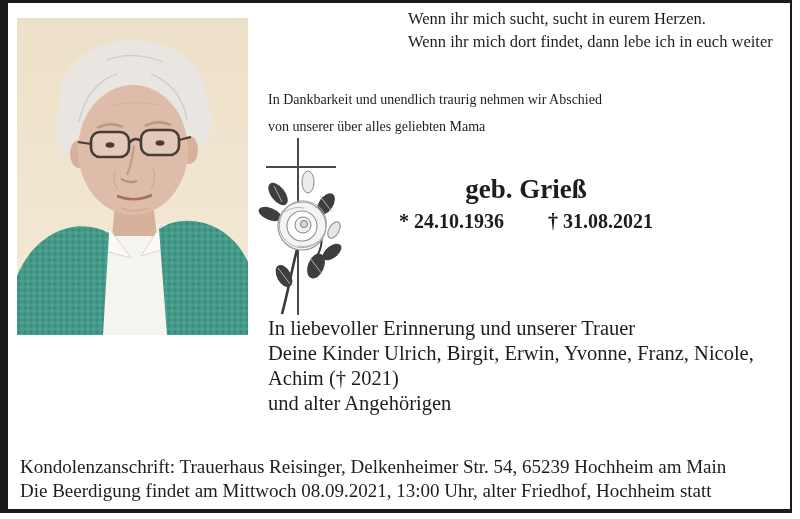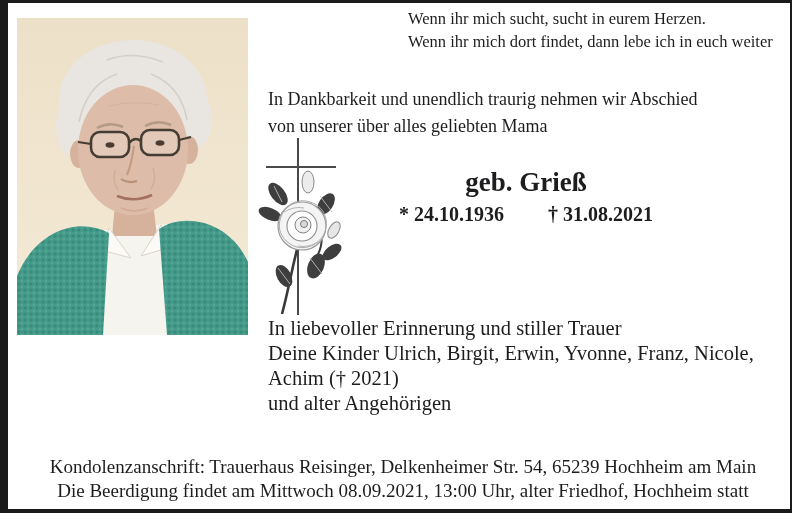--- a/index.html
+++ b/index.html
@@ -9,30 +9,30 @@
   }
   .frame{
     position:absolute;left:0;top:0;width:792px;height:513px;box-sizing:border-box;
     border-style:solid;border-color:#1a1a1a;border-width:3px 2px 4px 8px;
     pointer-events:none;
   }
   .photo{position:absolute;left:17px;top:18px;width:231px;height:317px;}
   .photo svg{display:block;width:100%;height:100%;}
   .quote{position:absolute;left:408px;top:8px;width:364px;font-size:16.5px;line-height:22.5px;white-space:nowrap;}
   .quote .attribution{text-align:right;white-space:normal;}
-  .intro{position:absolute;left:268px;top:86px;width:522px;font-size:18px;line-height:27px;}
+  .intro{position:absolute;left:268px;top:86px;width:522px;font-size:14px;line-height:27px;}
   .illustration{position:absolute;left:254px;top:134px;width:108px;height:183px;}
   .illustration svg{display:block;width:100%;height:100%;}
   .namecol{position:absolute;left:330px;top:167px;width:392px;text-align:center;}
   .deceased-name{font-size:44px;font-weight:bold;line-height:50px;letter-spacing:0.5px;}
-  .maiden-name{font-size:27px;font-weight:bold;line-height:30px;}
+  .maiden-name{font-size:27px;font-weight:bold;line-height:30px;margin-top:7px;}
   .dates{font-size:20px;font-weight:bold;line-height:22px;margin-top:6px;}
   .dates .birth{margin-right:44px;}
   .mourners{position:absolute;left:268px;top:316px;width:522px;font-size:20.5px;line-height:25px;}
-  .footer{position:absolute;left:20px;top:455px;width:766px;font-size:19px;line-height:24px;text-align:center;}
+  .footer{position:absolute;left:20px;top:455px;width:766px;font-size:19px;line-height:24px;}
 </style>
 </head>
 <body>
 
 <div class="frame"></div>
 
 <div class="photo">
   <svg viewBox="0 0 231 317" xmlns="http://www.w3.org/2000/svg">
     <defs>
       <linearGradient id="bg" x1="0" y1="0" x2="0" y2="1">
@@ -147,21 +147,21 @@
 </div>
 
 <div class="namecol">
   <div class="maiden-name">geb. Grieß</div>
   <div class="dates">
     <span class="birth">* 24.10.1936</span><span>† 31.08.2021</span>
   </div>
 </div>
 
 <div class="mourners">
-  <div>In liebevoller Erinnerung und stiller Trauer</div>
+  <div>In liebevoller Erinnerung und unserer Trauer</div>
   <div>Deine Kinder Ulrich, Birgit, Erwin, Yvonne, Franz, Nicole,</div>
   <div>Achim († 2021)</div>
   <div>und alter Angehörigen</div>
 </div>
 
 <div class="footer">
   <div>Kondolenzanschrift: Trauerhaus Reisinger, Delkenheimer Str. 54, 65239 Hochheim am Main</div>
   <div>Die Beerdigung findet am Mittwoch 08.09.2021, 13:00 Uhr, alter Friedhof, Hochheim statt</div>
 </div>
 

